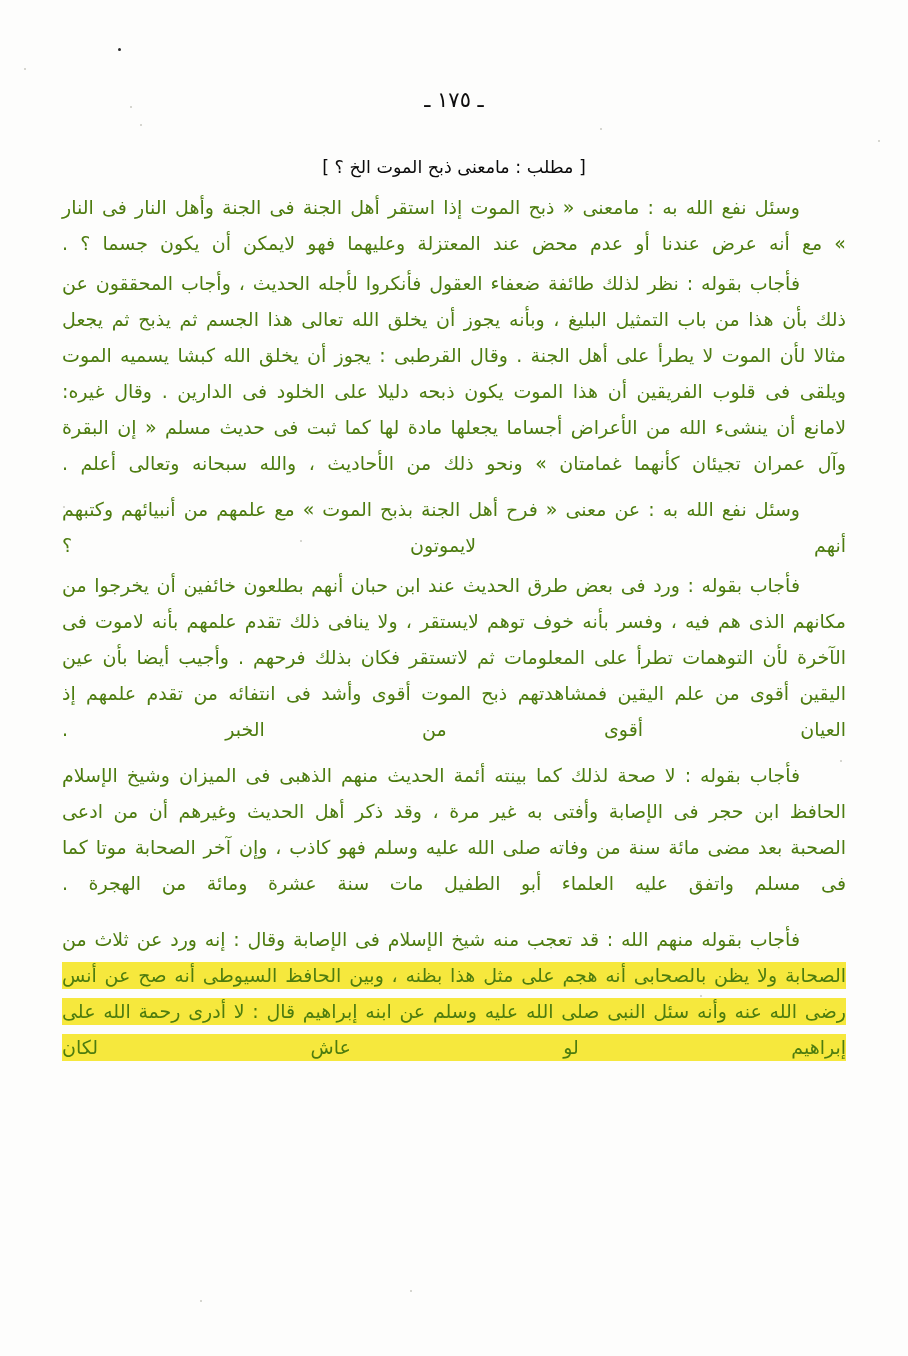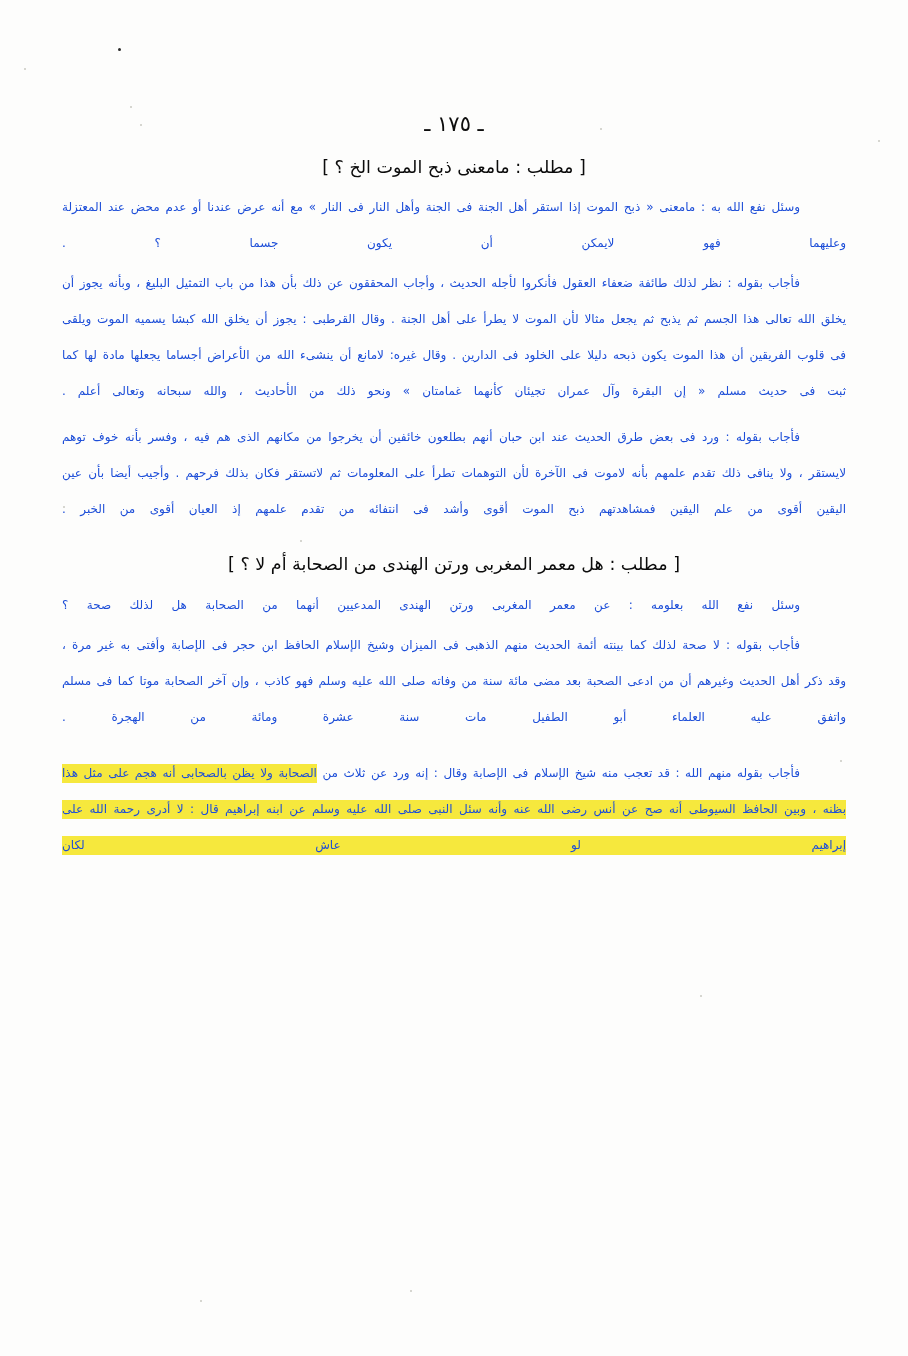--- a/index.html
+++ b/index.html
@@ -30,21 +30,20 @@
     position: absolute;
     top: 88px;
     left: 0;
     right: 0;
     text-align: center;
     font-size: 21px;
     letter-spacing: 2px;
     color: #0d0d0d;
     font-family: "DejaVu Sans", sans-serif;
     direction: rtl;
-    margin-top: 24px;
   }
   .body-col {
     position: absolute;
     top: 140px;
     right: 62px;
     left: 62px;
     direction: rtl;
     text-align: justify;
     text-align-last: justify;
   }
@@ -52,23 +51,23 @@
     text-align: right;
     text-align-last: center;
     font-size: 17.5px;
     color: #0b0b0b;
     margin: 14px 0 9px 0;
     line-height: 1.5;
     letter-spacing: 0.2px;
     white-space: nowrap;
   }
   .para {
-    font-size: 12px;
+    font-size: 19px;
     line-height: 36px;
-    color: #1d4ed8;
+    color: #4d7c0f;
     margin: 0 0 4px 0;
     text-indent: 46px;
     letter-spacing: 0.1px;
     word-spacing: 1.5px;
   }
   .para .hl {
     background: #f6e83d;
     box-decoration-break: clone;
     -webkit-box-decoration-break: clone;
     padding: 2px 0 3px 0;
@@ -97,26 +96,25 @@
   <div class="page-number">ـ ١٧٥ ـ</div>
 
   <div class="body-col">
 
     <div class="heading">[ مطلب : مامعنى ذبح الموت الخ ؟ ]</div>
     <p class="para">وسئل نفع الله به : مامعنى « ذبح الموت إذا استقر أهل الجنة فى الجنة وأهل النار فى النار » مع أنه عرض عندنا أو عدم محض عند المعتزلة وعليهما فهو لايمكن أن يكون جسما ؟ .</p>
     <p class="para">فأجاب بقوله : نظر لذلك طائفة ضعفاء العقول فأنكروا لأجله الحديث ، وأجاب المحققون عن ذلك بأن هذا من باب التمثيل البليغ ، وبأنه يجوز أن يخلق الله تعالى هذا الجسم ثم يذبح ثم يجعل مثالا لأن الموت لا يطرأ على أهل الجنة . وقال القرطبى : يجوز أن يخلق الله كبشا يسميه الموت ويلقى فى قلوب الفريقين أن هذا الموت يكون ذبحه دليلا على الخلود فى الدارين . وقال غيره: لامانع أن ينشىء الله من الأعراض أجساما يجعلها مادة لها كما ثبت فى حديث مسلم « إن البقرة وآل عمران تجيئان كأنهما غمامتان » ونحو ذلك من الأحاديث ، والله سبحانه وتعالى أعلم .</p>
 
     <div class="block-gap"></div>
 
+    <p class="para">وسئل نفع الله به : عن معنى « فرح أهل الجنة بذبح الموت » مع علمهم من أنبيائهم وكتبهم أنهم لايموتون ؟</p>
     <p class="para">فأجاب بقوله : ورد فى بعض طرق الحديث عند ابن حبان أنهم بطلعون خائفين أن يخرجوا من مكانهم الذى هم فيه ، وفسر بأنه خوف توهم لايستقر ، ولا ينافى ذلك تقدم علمهم بأنه لاموت فى الآخرة لأن التوهمات تطرأ على المعلومات ثم لاتستقر فكان بذلك فرحهم . وأجيب أيضا بأن عين اليقين أقوى من علم اليقين فمشاهدتهم ذبح الموت أقوى وأشد فى انتفائه من تقدم علمهم إذ العيان أقوى من الخبر .</p>
 
     <div class="block-gap"></div>
 
-    <div class="heading">[ مطلب : هل معمر المغربى ورتن الهندى من الصحابة أم لا ؟ ]</div>
-    <p class="para">وسئل نفع الله بعلومه : عن معمر المغربى ورتن الهندى المدعيين أنهما من الصحابة هل لذلك صحة ؟</p>
     <p class="para">فأجاب بقوله : لا صحة لذلك كما بينته أئمة الحديث منهم الذهبى فى الميزان وشيخ الإسلام الحافظ ابن حجر فى الإصابة وأفتى به غير مرة ، وقد ذكر أهل الحديث وغيرهم أن من ادعى الصحبة بعد مضى مائة سنة من وفاته صلى الله عليه وسلم فهو كاذب ، وإن آخر الصحابة موتا كما فى مسلم واتفق عليه العلماء أبو الطفيل مات سنة عشرة ومائة من الهجرة .</p>
 
     <div class="block-gap"></div>
 
 
     <div class="tail-gap"></div>
 
     <p class="para"><span>فأجاب بقوله منهم الله : قد تعجب منه شيخ الإسلام فى الإصابة وقال : إنه ورد عن ثلاث من</span> <span class="hl" style="background: rgb(246, 232, 61);">الصحابة ولا يظن بالصحابى أنه هجم على مثل هذا بظنه ، وبين الحافظ السيوطى أنه صح عن أنس رضى الله عنه وأنه سئل النبى صلى الله عليه وسلم عن ابنه إبراهيم قال : لا أدرى رحمة الله على إبراهيم لو عاش لكان</span></p>
 
   </div>

